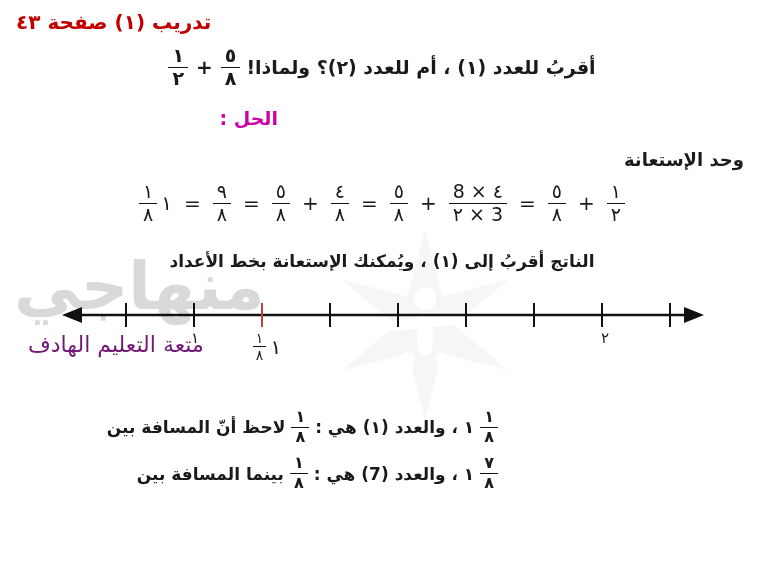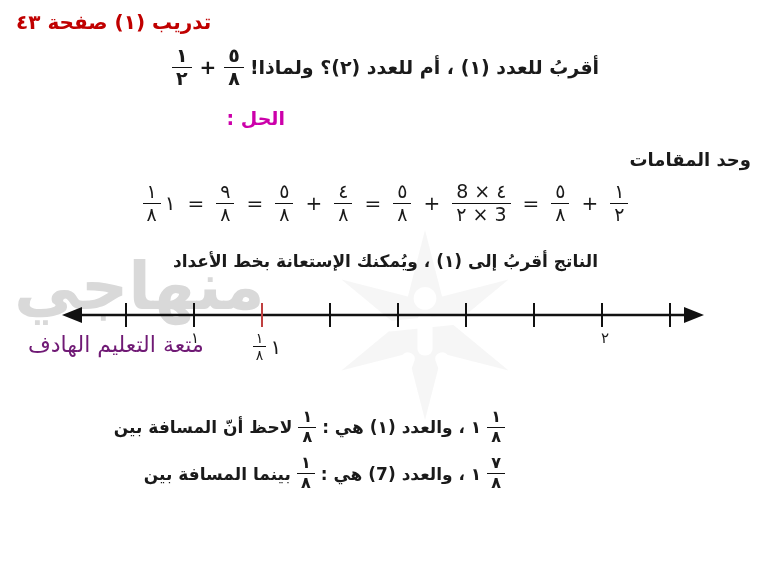--- a/index.html
+++ b/index.html
@@ -52,21 +52,21 @@
     letter-spacing: 0.5px;
   }
 
   
   .page {
     position: relative;
     z-index: 2;
     width: 767px;
     height: 576px;
     box-sizing: border-box;
-    padding: 6px 12px 0 16px;
+    padding: 6px 19px 0 16px;
   }
 
   .title {
     text-align: left;
     direction: rtl;
     color: #c00000;
     font-weight: bold;
     font-size: 20px;
     margin: 4px 6px 0 0;
   }
@@ -210,21 +210,21 @@
     </span>
     <span class="op">+</span>
     <span class="frac">
       <span class="num">١</span>
       <span class="den">٢</span>
     </span>
   </div>
 
   <div class="solution-label">الحل :</div>
 
-  <div class="unify">وحد المقامات</div>
+  <div class="unify">وحد الإستعانة</div>
 
   <div class="mathline" id="equation">
       <span class="mixed">
         <span class="frac">
           <span class="num">١</span>
           <span class="den">٨</span>
         </span>
         <span class="whole">١</span>
       </span>
       <span class="op">=</span>

